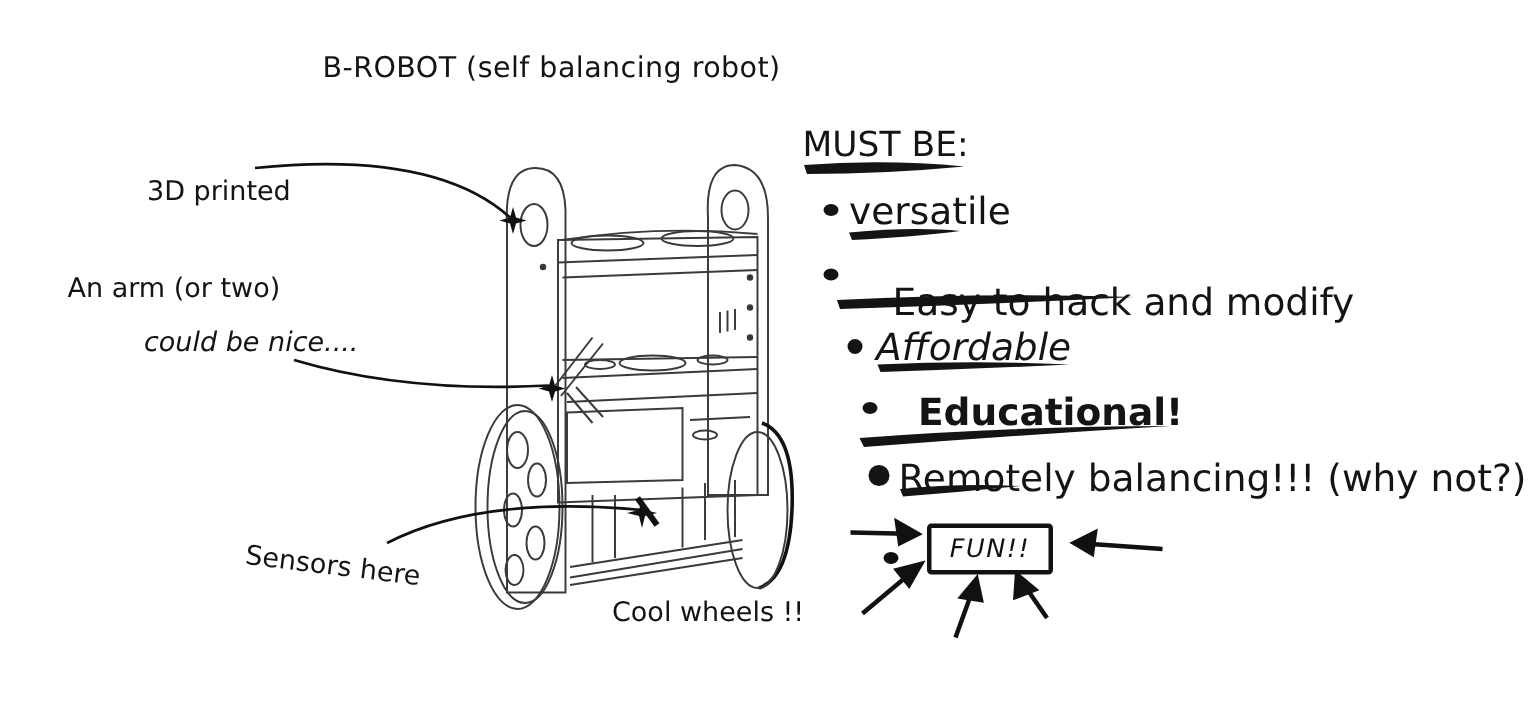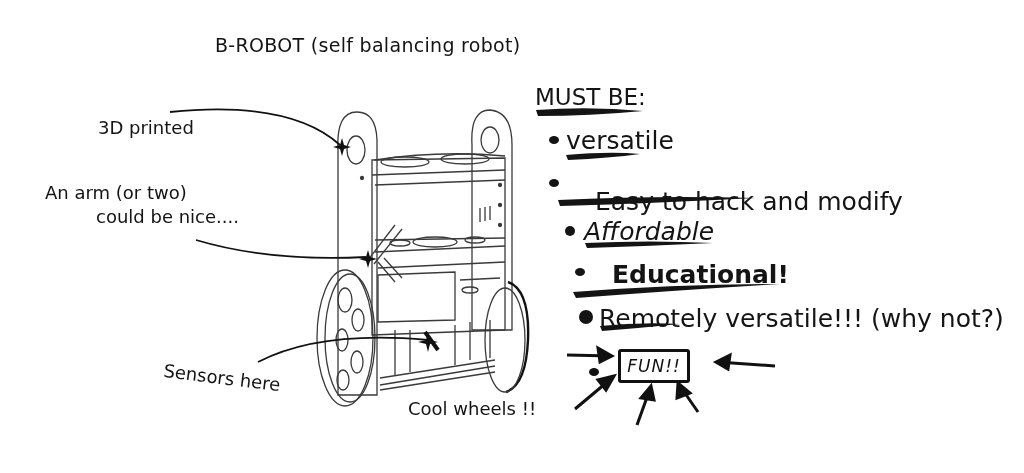--- a/index.html
+++ b/index.html
@@ -5,21 +5,21 @@
   html, body { margin: 0; padding: 0; background: #ffffff; }
   body { width: 1024px; height: 473px; position: relative; overflow: hidden;
          font-family: "DejaVu Sans", sans-serif; color: #111; }
   .txt { position: absolute; white-space: nowrap; font-family: "DejaVu Sans", sans-serif; color: #141414; }
   .title { left: 215px; top: 34px; font-size: 19px; letter-spacing: 0.3px; }
   .must { left: 535px; top: 84px; font-size: 23px; }
   .item { font-size: 25px; }
   .ann { font-size: 18px; }
   .bold { font-weight: bold; }
   svg.layer { position: absolute; left: 0; top: 0; }
-  .fun-box { position: absolute; left: 618px; top: 349px; width: 72px; height: 34px;
+  .fun-box { position: absolute; left: 618px; top: 349px; width: 84px; height: 34px;
              border: 3px solid #111; border-radius: 3px; box-sizing: border-box;
              display: flex; align-items: center; justify-content: center;
              font-size: 17px; font-style: italic; letter-spacing: 1px; }
 </style>
 </head>
 <body>
 
 <svg class="layer" width="1024" height="473" viewBox="0 0 1024 473">
   <g fill="none" stroke="#3a3a3a" stroke-width="1.3">
 
@@ -116,24 +116,24 @@
     <path d="M698 412 L680 386"></path>
       <path d="M678 383 L677 398 L690 393 Z"></path>
   </g>
   <ellipse cx="594" cy="372" rx="5" ry="4" fill="#111"></ellipse>
 </svg>
 
 <div class="txt title">B-ROBOT (self balancing robot)</div>
 
 <div class="txt ann" style="left:98px;top:117px;">3D printed</div>
 <div class="txt ann" style="left:45px;top:182px;">An arm (or two)</div>
-<div class="txt ann" style="left:96px;top:206px;">could be nice....</div>
+<div class="txt ann" style="left:96px;top:218px;font-style:italic;">could be nice....</div>
 <div class="txt ann" style="left:165px;top:360px;transform:rotate(7deg);transform-origin:left top;">Sensors here</div>
 <div class="txt ann" style="left:408px;top:398px;">Cool wheels !!</div>
 
 <div class="txt must">MUST BE:</div>
 <div class="txt item" style="left:566px;top:126px;">versatile</div>
 <div class="txt item" style="left:571px;top:187px;margin-left:24px;">Easy to hack and modify</div>
 <div class="txt item" style="left:584px;top:217px;font-style:italic;">Affordable</div>
 <div class="txt item bold" style="left:612px;top:260px;">Educational!</div>
-<div class="txt item" style="left:599px;top:304px;">Remotely versatile!!! (why not?)</div>
+<div class="txt item" style="left:599px;top:304px;">Remotely balancing!!! (why not?)</div>
 
 <div class="fun-box">FUN!!</div>
 
 </body></html>

